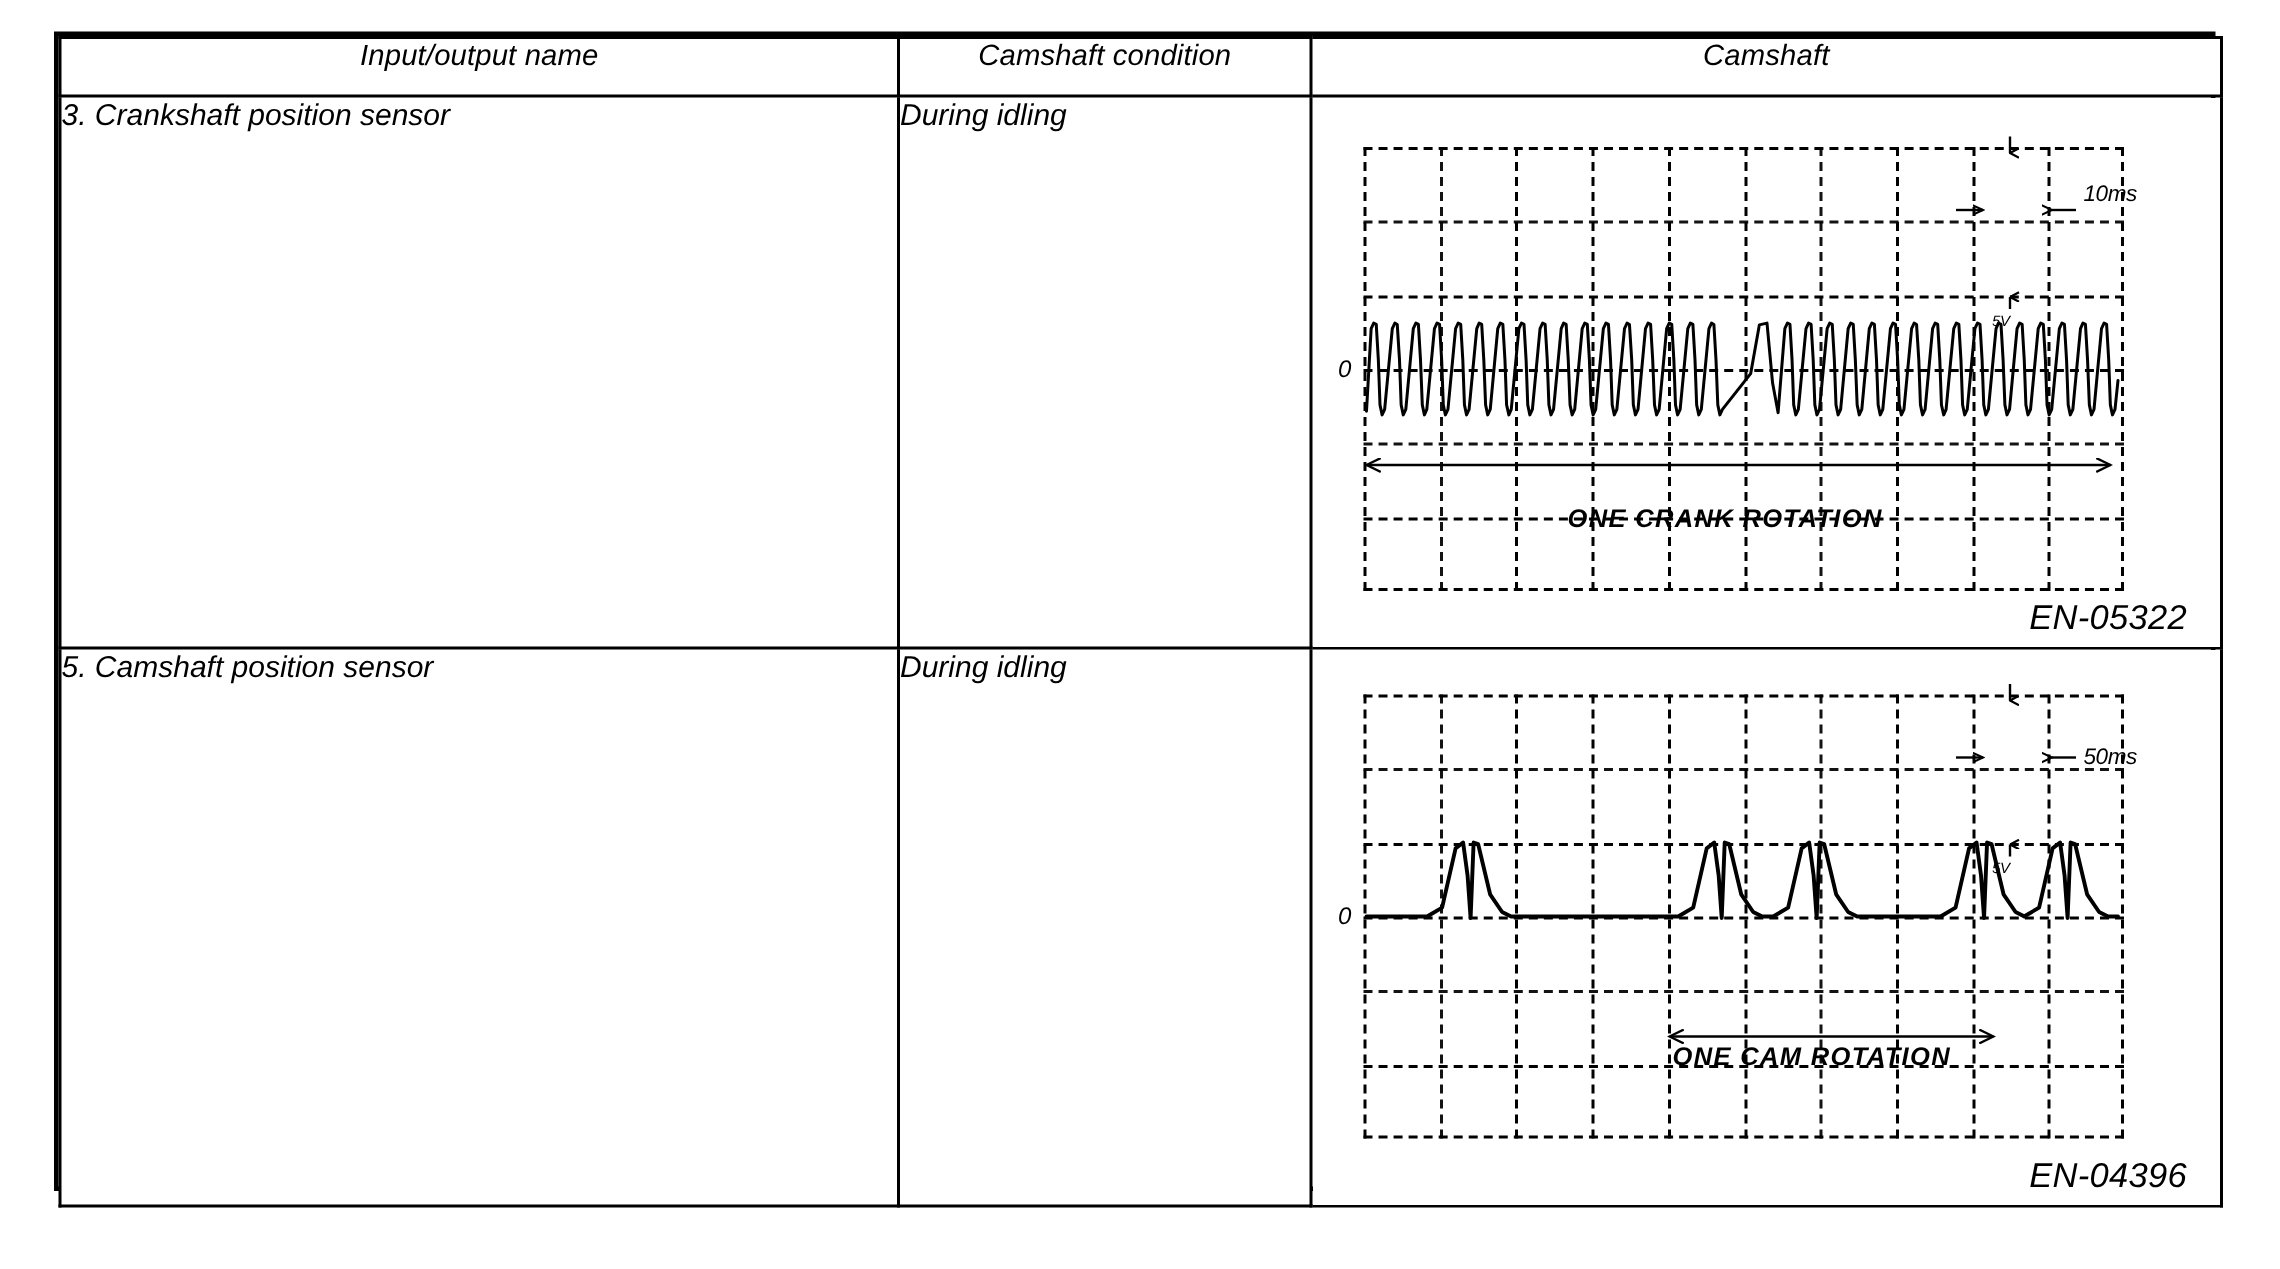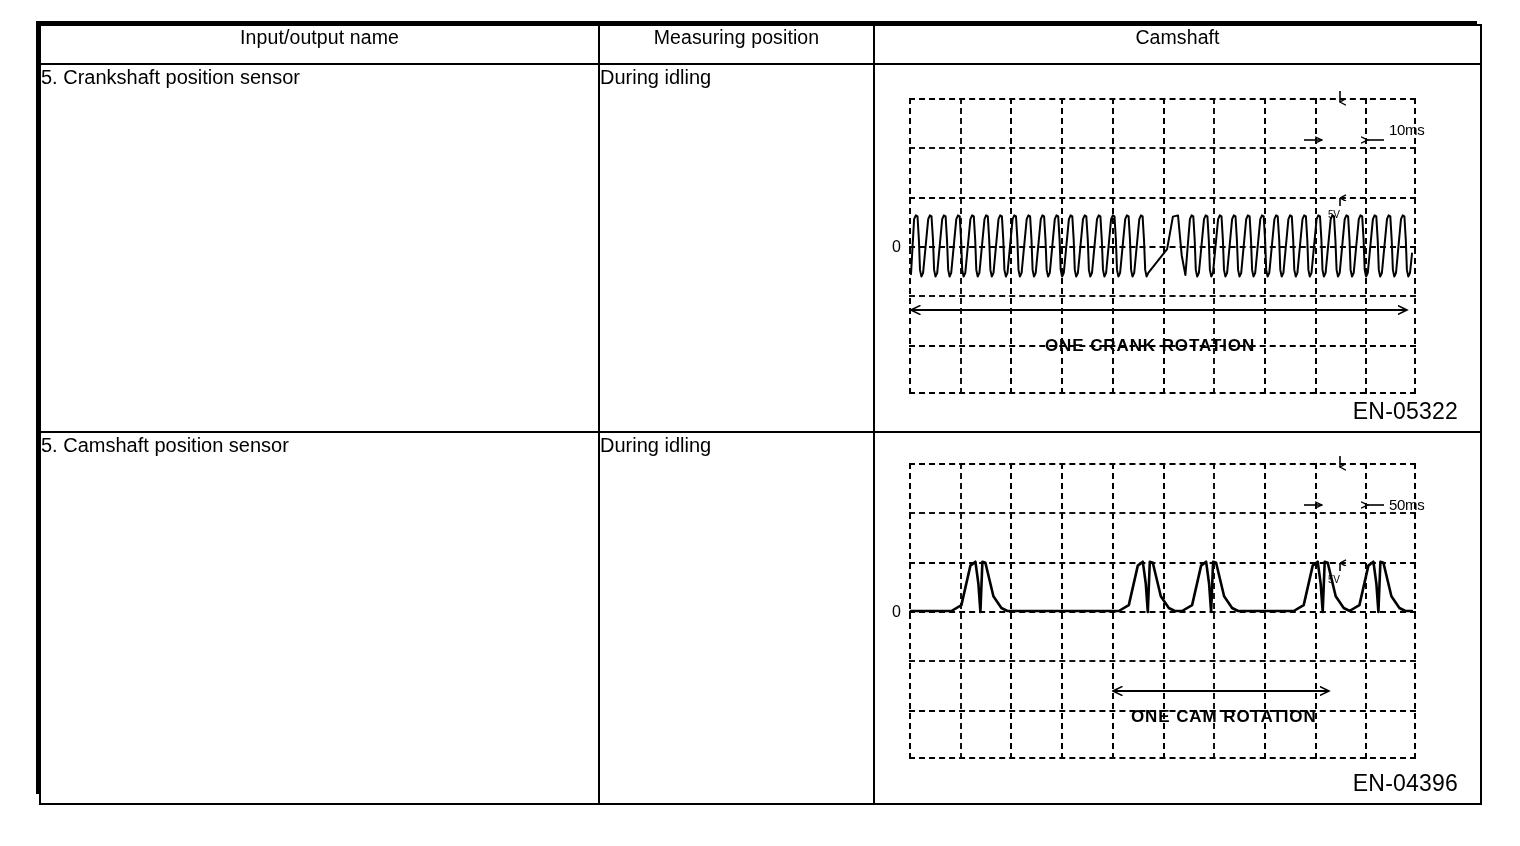--- a/index.html
+++ b/index.html
@@ -32,20 +32,21 @@
     height: 773px;
     border: 3px solid #000;
     box-sizing: border-box;
     border-collapse: collapse;
   }
   .wf-table table {
     width: 100%;
     height: 100%;
     border-collapse: collapse;
     table-layout: fixed;
+    font-style: italic;
   }
   .wf-table td, .wf-table th {
     border: 2px solid #000;
     padding: 0;
     vertical-align: top;
     background: #fff;
   }
   .col-name   { width: 559px; }
   .col-cond   { width: 275px; }
   .col-wave   { width: 607px; }
@@ -173,28 +174,28 @@
   <div class="wf-table">
     <table>
       <colgroup>
         <col class="col-name">
           <col class="col-cond">
           <col class="col-wave">
       </colgroup>
       <thead>
         <tr>
           <th class="hdr-cell">Input/output name</th>
-          <th class="hdr-cell">Measuring position</th>
+          <th class="hdr-cell">Camshaft condition</th>
           <th class="hdr-cell">Camshaft</th>
         </tr>
       </thead>
       <tbody>
 
         <tr class="row1">
-          <td class="body-cell">5. Crankshaft position sensor</td>
+          <td class="body-cell">3. Crankshaft position sensor</td>
           <td class="body-cell">During idling</td>
           <td class="cell-wave">
 
             <div class="scope scope-r1">
 
               <div class="grid">
                 <div class="vline" style="left:0px"></div>
                 <div class="vline minor" style="left:50.7px"></div>
                 <div class="vline" style="left:101.4px"></div>
                 <div class="vline" style="left:152.1px"></div>
@@ -319,21 +320,21 @@
                 </defs>
                 <line x1="431" y1="-7" x2="431" y2="4" stroke="#000" stroke-width="1.6" marker-end="url(#ah-d2)"></line>
                 <line x1="431" y1="108" x2="431" y2="100" stroke="#000" stroke-width="1.6" marker-end="url(#ah-u2)"></line>
                 <line x1="395" y1="42" x2="413" y2="42" stroke="#000" stroke-width="1.6" marker-end="url(#ah-r2)"></line>
                 <line x1="475" y1="42" x2="459" y2="42" stroke="#000" stroke-width="1.6" marker-end="url(#ah-l2)"></line>
                 <line x1="204" y1="228" x2="420" y2="228" stroke="#000" stroke-width="1.8" marker-start="url(#sp-l2)" marker-end="url(#sp-r2)"></line>
               </svg>
 
               <div class="lbl-volt" style="left:419px; top:112px;">5V</div>
               <div class="lbl-time" style="left:480px; top:34px;">50ms</div>
-              <div class="lbl-rot" style="left:206px; top:244px;margin-left:16px;">ONE CAM ROTATION</div>
+              <div class="lbl-rot" style="left:206px; top:232px;">ONE CAM ROTATION</div>
             </div>
 
             <div class="code code-r2">EN-04396</div>
           </td>
         </tr>
 
       </tbody>
     </table>
   </div>
 

